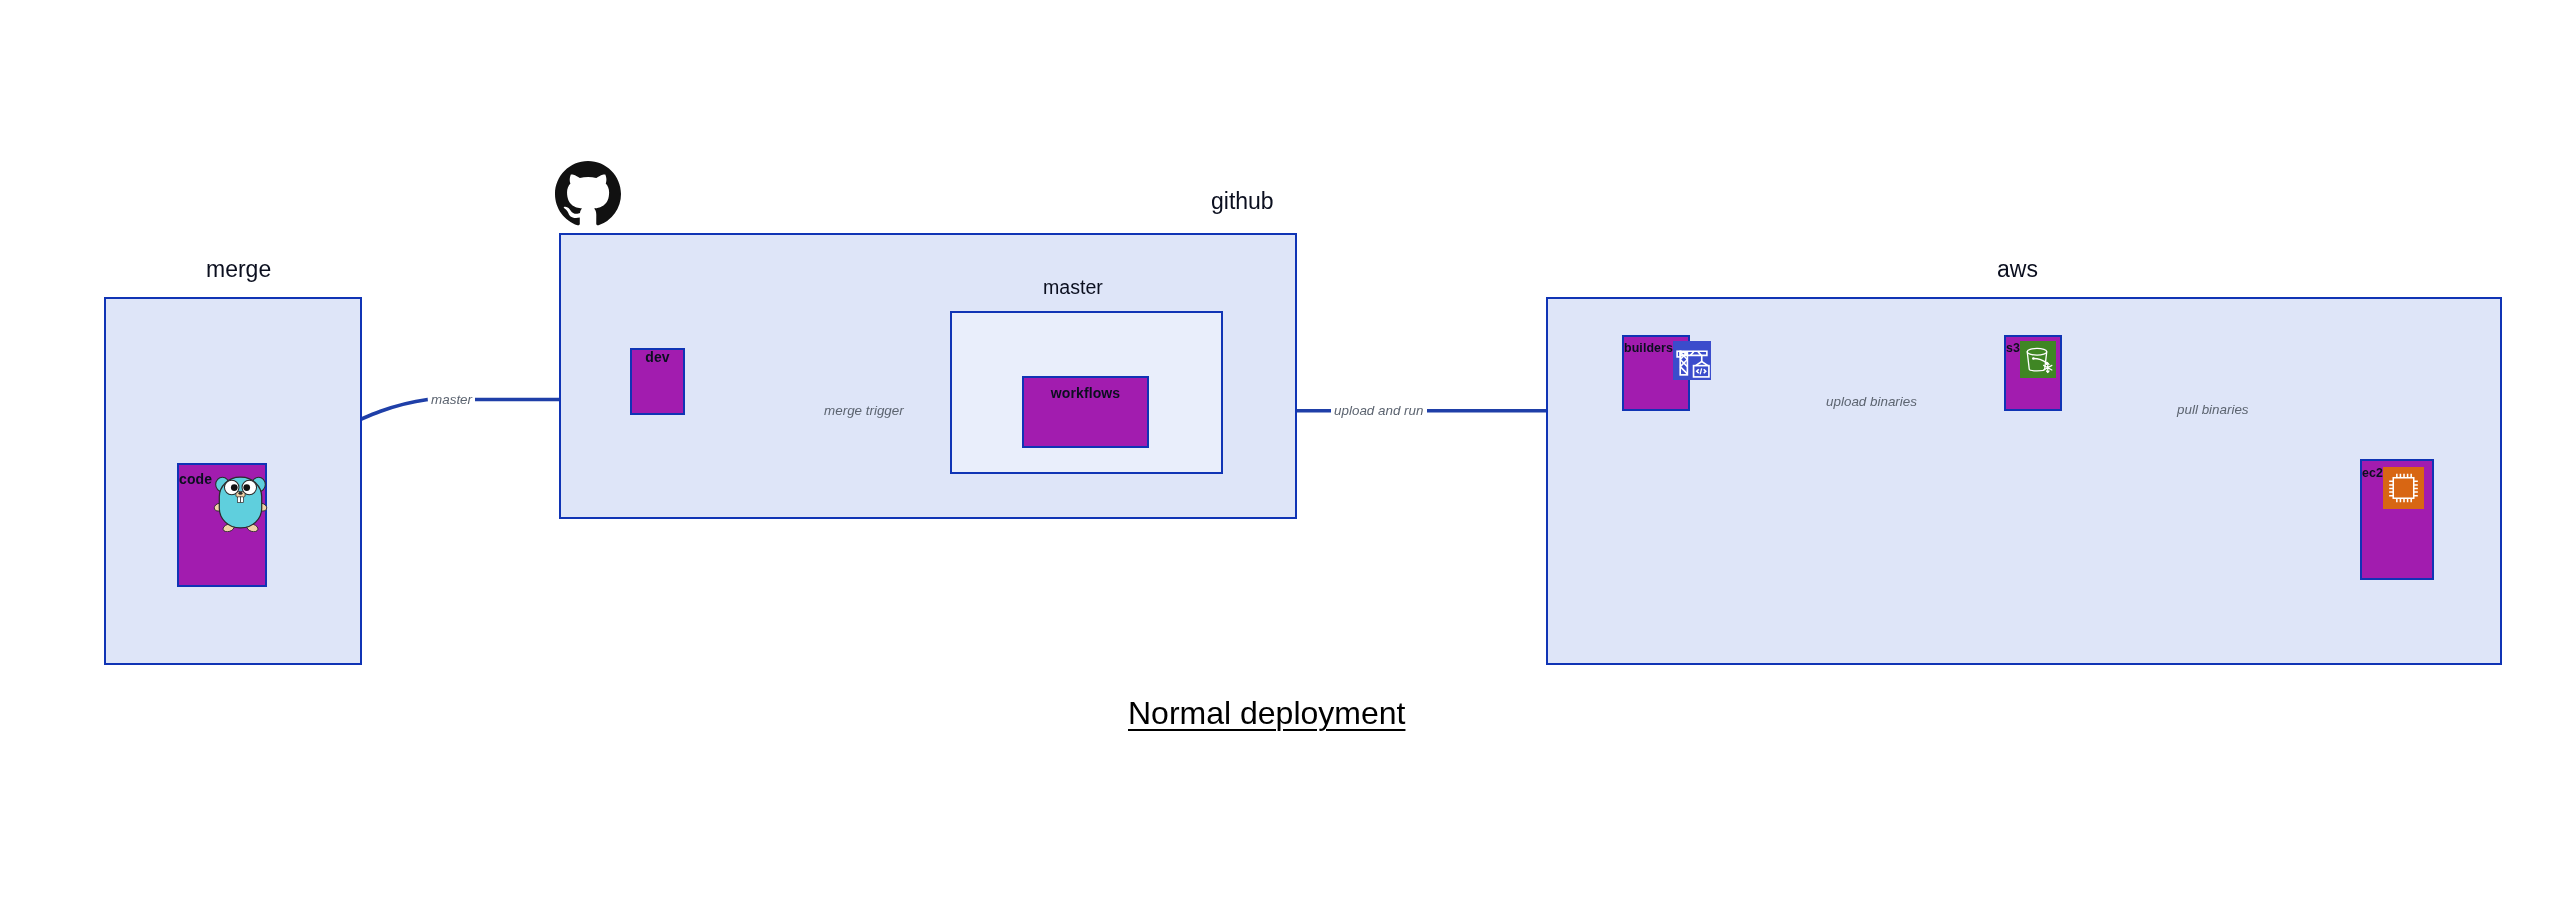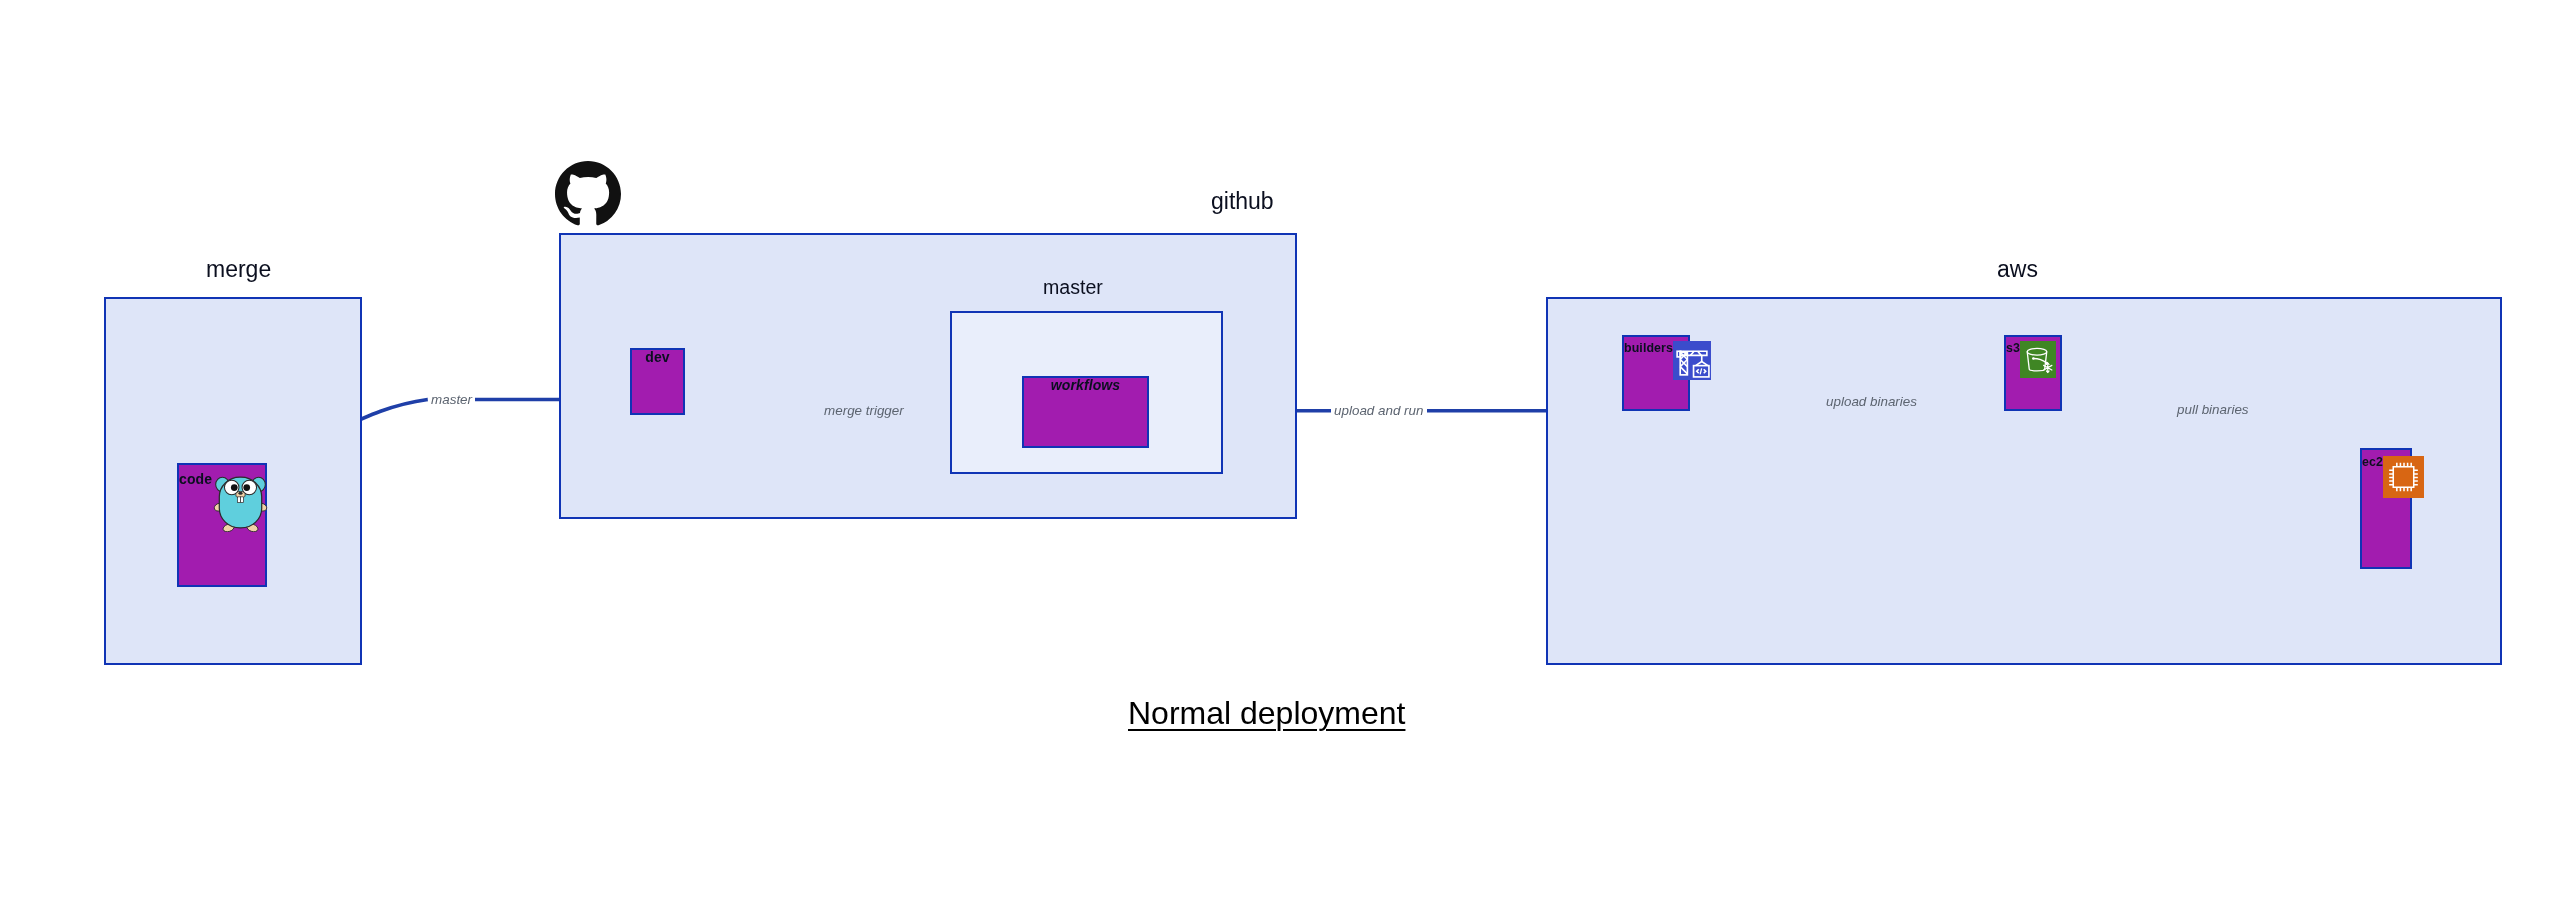--- a/index.html
+++ b/index.html
@@ -164,21 +164,21 @@
 
   <div class="node" style="left:630px;top:348px;width:55px;height:67px;justify-content:center;">
     <div class="node-label" style="margin-top:0;">dev</div>
   </div>
 
   <div class="subgroup-caption" style="left:1043px;top:278px;">master</div>
 
   <div class="subgroup" style="left:950px;top:311px;width:273px;height:163px;"></div>
 
   <div class="node" style="left:1022px;top:376px;width:127px;height:72px;justify-content:center;">
-    <div class="node-label" style="margin-top:0;font-style:italic;">workflows</div>
+    <div class="node-label" style="margin-top:8px;">workflows</div>
   </div>
 
   <div class="group-caption" style="left:1997px;top:258px;">aws</div>
 
   <div class="group" style="left:1546px;top:297px;width:956px;height:368px;"></div>
 
   <div class="node" style="left:1622px;top:335px;width:68px;height:76px;">
     <div class="node-label" style="font-size:12.4px;margin-top:5.2px;">builders</div>
     <div class="node-icon" style="margin-top:4.1px;">
       <svg width="38" height="39" viewBox="0 0 74 76">
@@ -222,21 +222,21 @@
 
           <g stroke-width="2.4" transform="translate(54,52)">
             <path d="M0 -9 L0 9 M-8 -4.5 L8 4.5 M-8 4.5 L8 -4.5"></path>
             <path d="M-2.4 -6.4 L0 -9 L2.4 -6.4 M-2.4 6.4 L0 9 L2.4 6.4"></path>
           </g>
         </g>
       </svg>
     </div>
   </div>
 
-  <div class="node" style="left:2360px;top:448px;width:52px;height:121px;">
+  <div class="node" style="left:2360px;top:459px;width:74px;height:121px;">
     <div class="node-label" style="font-size:12.4px;margin-top:6.2px;">ec2</div>
     <div class="node-icon" style="margin-top:6.2px;">
       <svg width="41" height="42" viewBox="0 0 80 82">
         <rect x="0" y="0" width="80" height="82" fill="#d86613"></rect>
         <g fill="none" stroke="#ffffff" stroke-width="3">
           <rect x="20" y="21" width="40" height="40"></rect>
           <path d="M27 21 L27 13 M34 21 L34 13 M41 21 L41 13 M48 21 L48 13 M55 21 L55 13"></path>
           <path d="M27 61 L27 69 M34 61 L34 69 M41 61 L41 69 M48 61 L48 69 M55 61 L55 69"></path>
           <path d="M20 28 L12 28 M20 35 L12 35 M20 42 L12 42 M20 49 L12 49 M20 56 L12 56"></path>
           <path d="M60 28 L68 28 M60 35 L68 35 M60 42 L68 42 M60 49 L68 49 M60 56 L68 56"></path>

